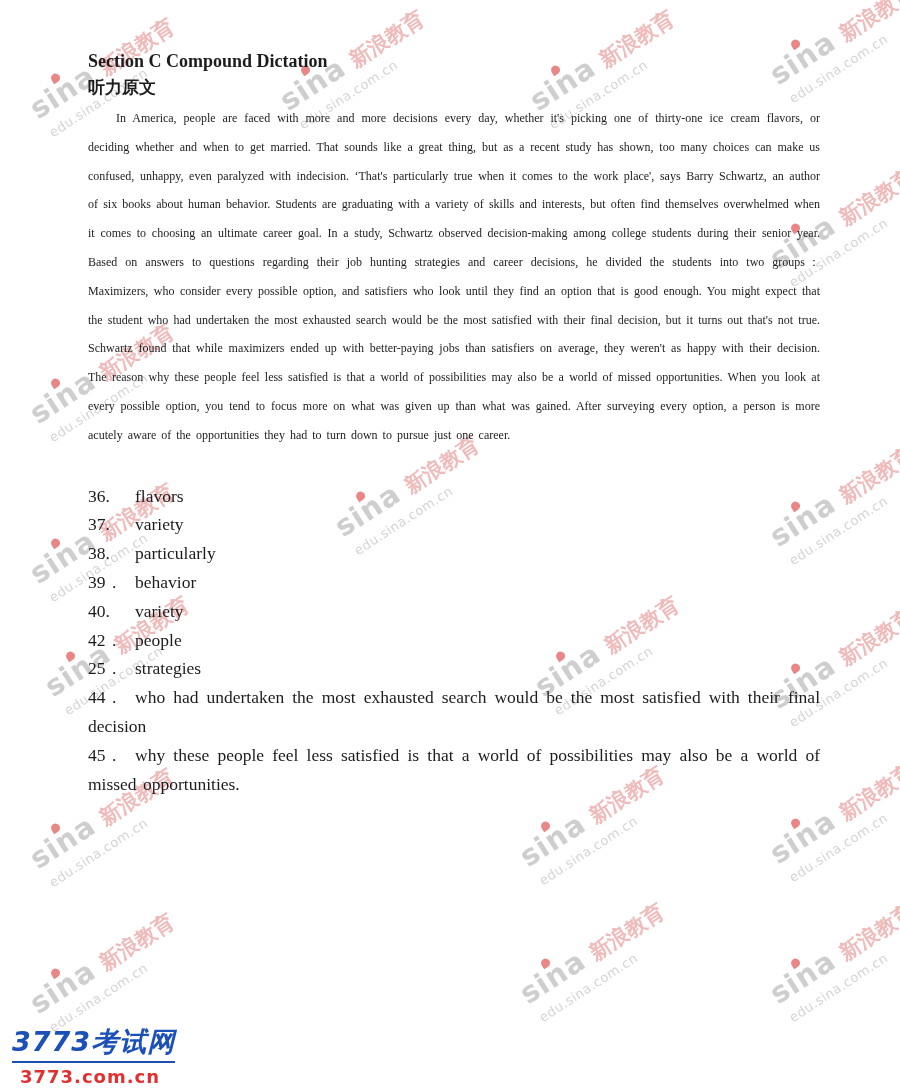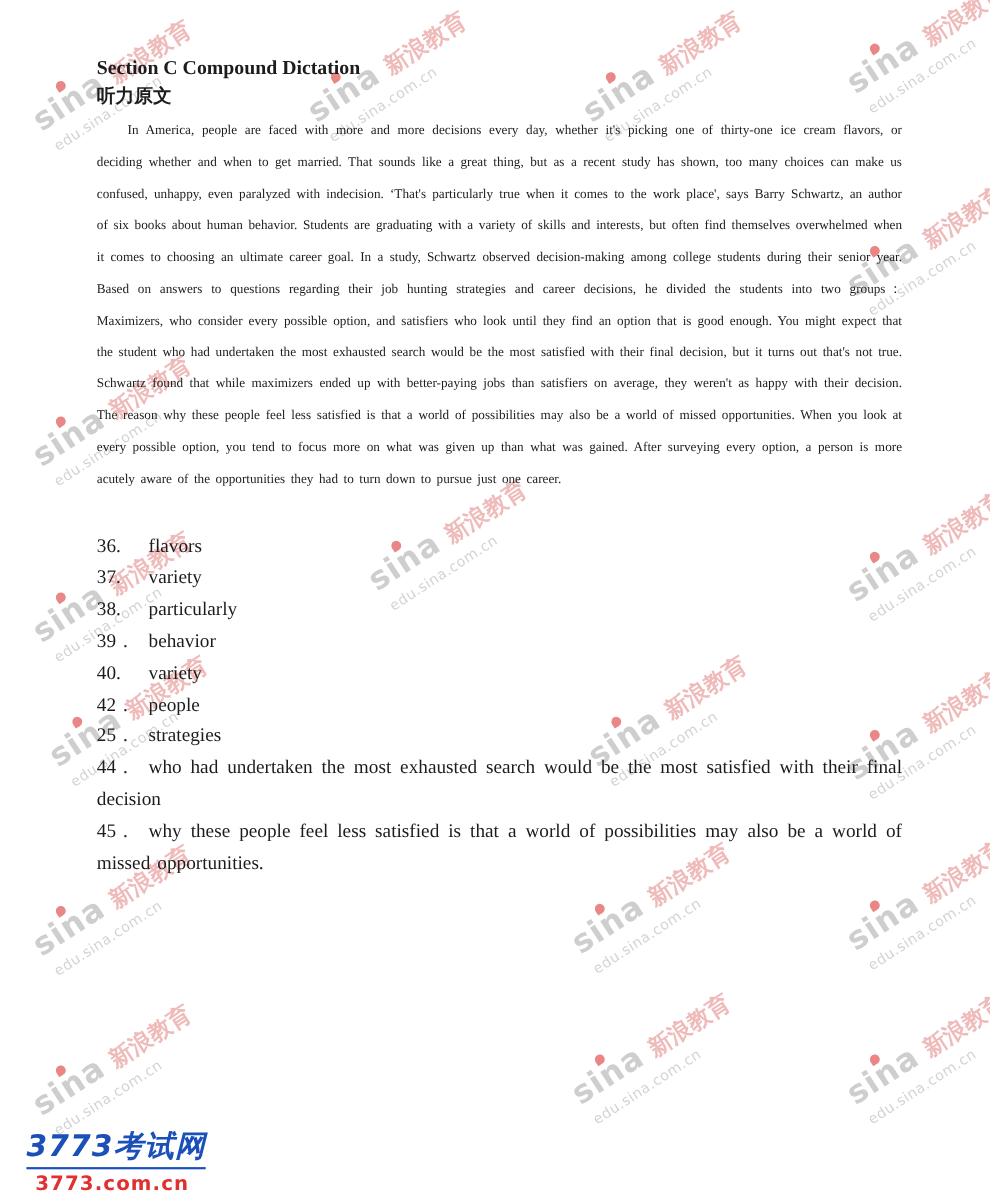--- a/index.html
+++ b/index.html
@@ -86,21 +86,21 @@
     text-align:justify;
     word-spacing:2px;
   }
   .answer-num{
     display:inline-block;
     width:47px;
   }
   
   .footer-logo{
     position:absolute;
-    left:24px;top:1024px;
+    left:12px;top:1024px;
     z-index:3;
   }
   .logo-title{
     font-family:"DejaVu Sans", sans-serif;
     font-size:27px;
     font-weight:bold;
     font-style:italic;
     color:#1b50b8;
     letter-spacing:1px;
     border-bottom:2px solid #1b50b8;

